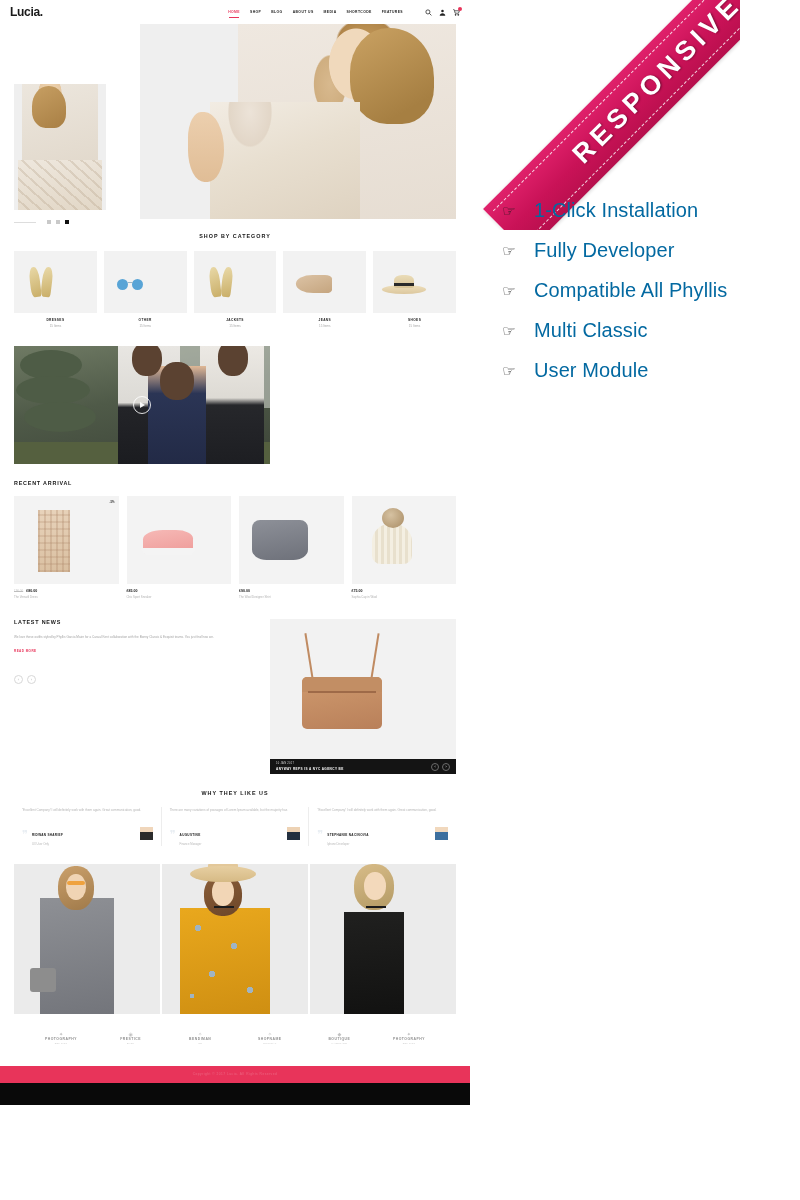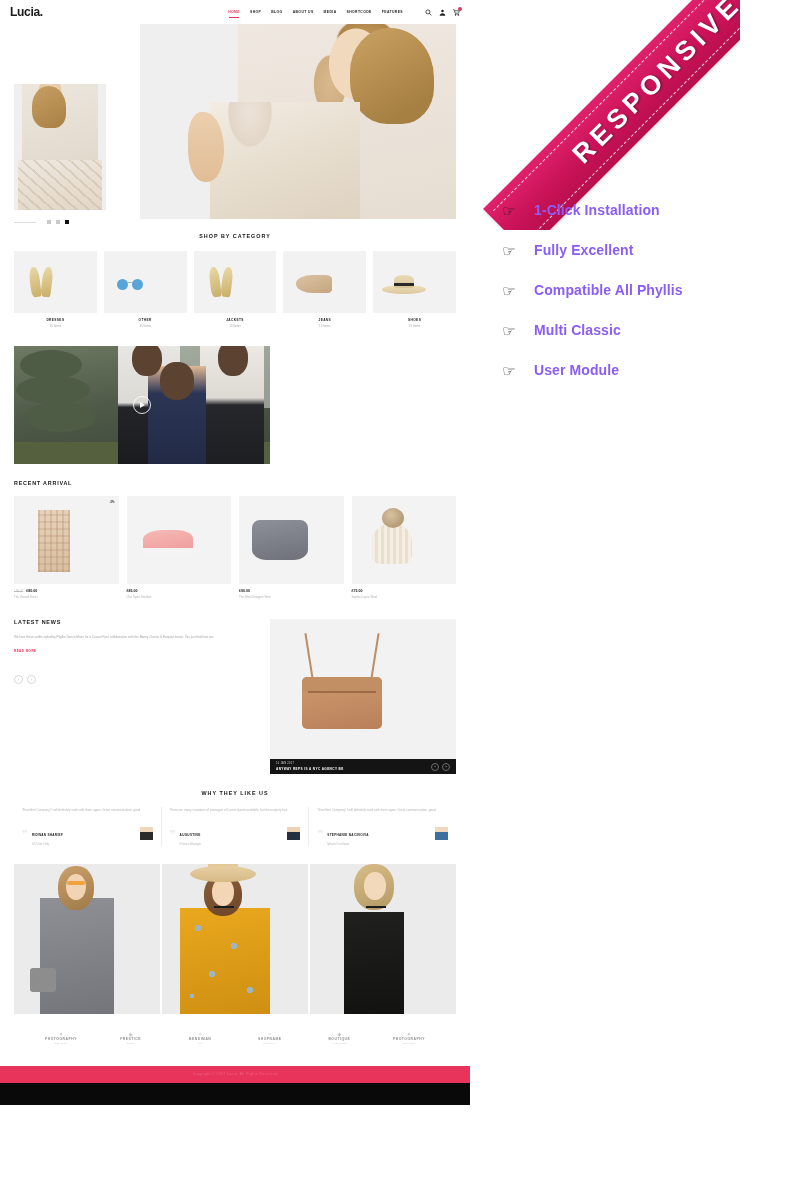--- a/index.html
+++ b/index.html
@@ -348,21 +348,21 @@
   .ribbon::before { top: 8px; } .ribbon::after { bottom: 8px; }
   .ribbon span {
     font-size: 27px; font-weight: bold; color: #fff; letter-spacing: 5px;
     text-shadow: 1px 1px 2px rgba(0,0,0,.35);
   }
 
   
   .features { position: absolute; left: 30px; top: 190px; width: 290px; }
   .feat { display: flex; align-items: center; gap: 16px; height: 40px; }
   .feat-ic { width: 18px; font-size: 15px; color: #1a1a1a; line-height: 1; text-align: center; }
-  .feat-lbl { font-size: 14px; color: #8b5cf6; letter-spacing: .1px; font-weight: bold; }
+  .feat-lbl { font-size: 20px; color: #0369a1; letter-spacing: .1px; }
 </style>
 </head>
 <body>
 
 <div id="stage">
 
   <div id="desktop">
 
     <div class="dk-header">
       <div class="dk-logo">Lucia.</div>
@@ -673,21 +673,21 @@
       </div>
     </div>
 
     <div class="features">
       <div class="feat">
         <span class="feat-ic">☞</span>
         <span class="feat-lbl">1-Click Installation</span>
       </div>
       <div class="feat">
         <span class="feat-ic">☞</span>
-        <span class="feat-lbl">Fully Excellent</span>
+        <span class="feat-lbl">Fully Developer</span>
       </div>
       <div class="feat">
         <span class="feat-ic">☞</span>
         <span class="feat-lbl">Compatible All Phyllis</span>
       </div>
       <div class="feat">
         <span class="feat-ic">☞</span>
         <span class="feat-lbl">Multi Classic</span>
       </div>
       <div class="feat">

